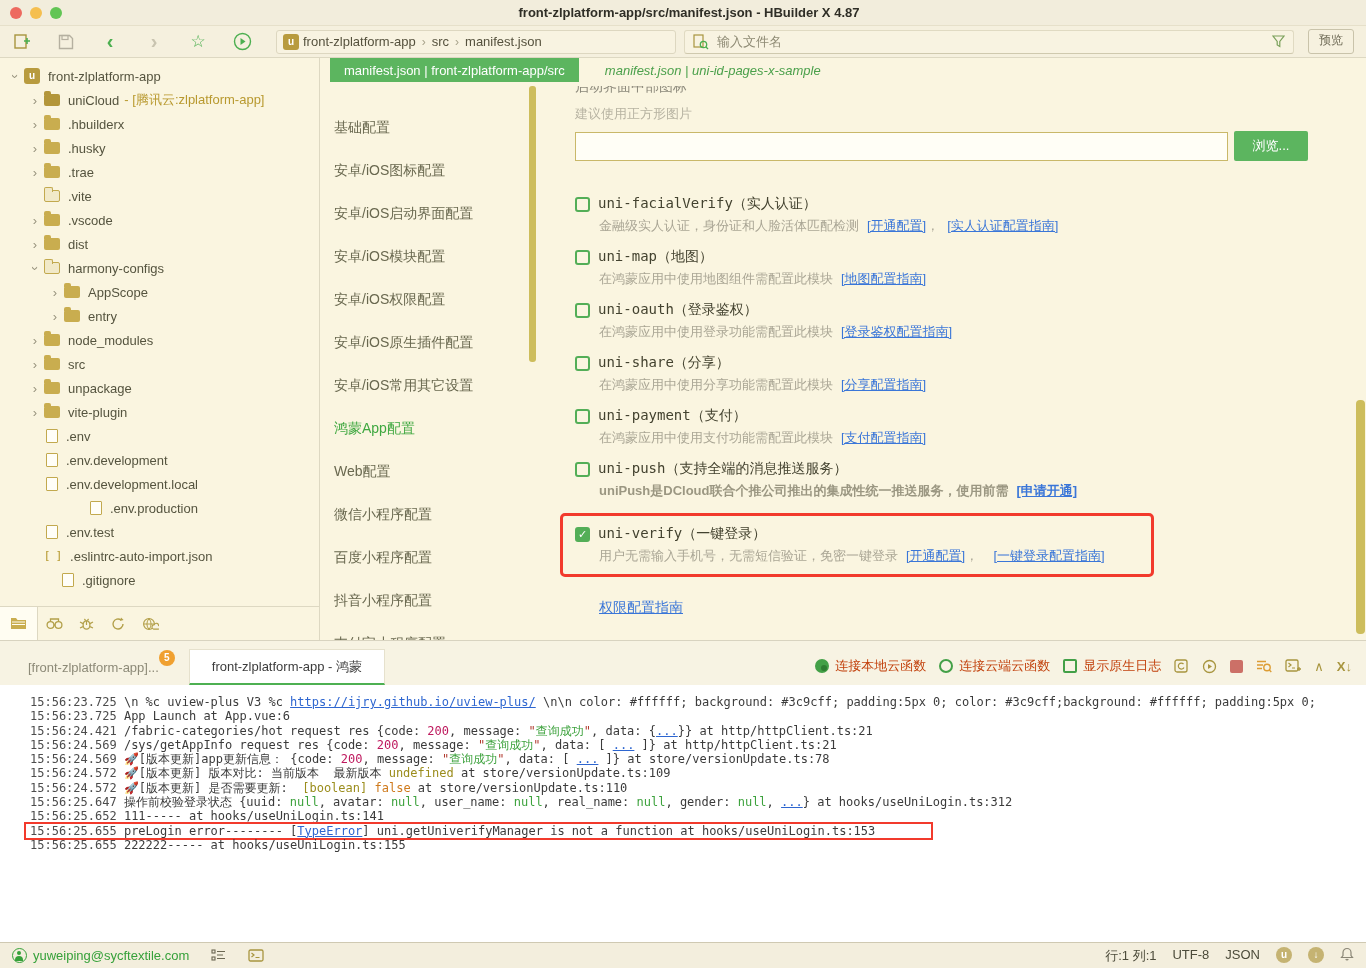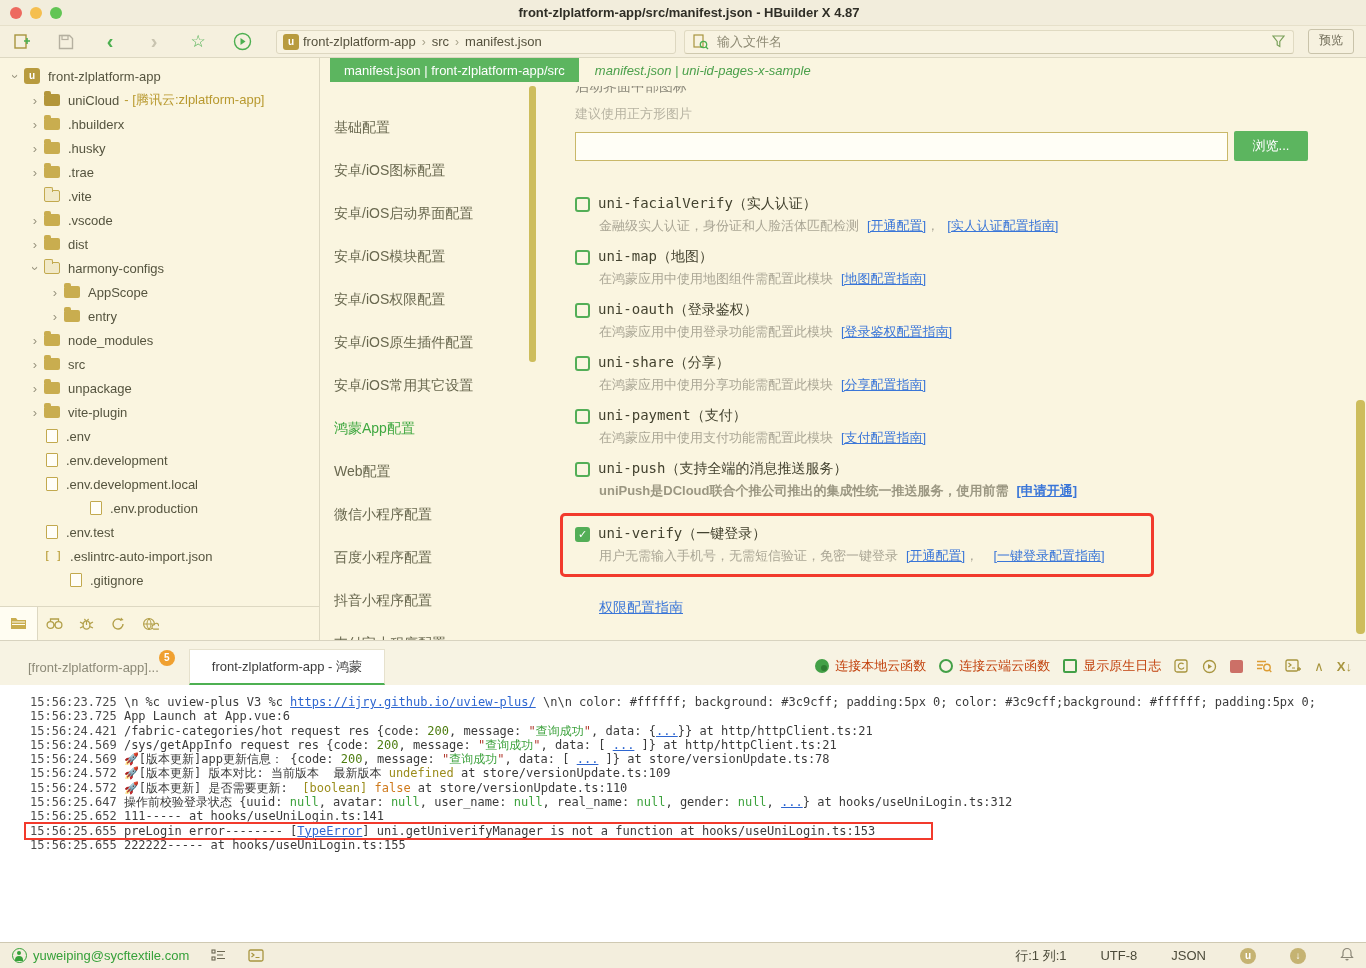--- a/index.html
+++ b/index.html
@@ -45,21 +45,21 @@
   .tlabel { margin-left:2px; }
   .textra { color:#b8992f; margin-left:5px; }
 
   .side-iconbar { height:34px; border-top:1px solid #ddd8c2; display:flex; align-items:center; }
   .side-tab-active { width:38px; height:33px; background:#fffdf2; border-right:1px solid #ddd8c2; display:flex; align-items:center; justify-content:center; margin-top:-1px; }
   .side-ico { width:32px; display:flex; justify-content:center; color:#b3a04a; }
 
   .editor { flex:1; display:flex; flex-direction:column; position:relative; overflow:hidden; }
   .tabstrip { height:34px; display:flex; align-items:flex-end; padding-left:10px; }
   .etab-active { height:24px; background:#5cb55f; color:#fff; font-size:13px; padding:0 14px; display:flex; align-items:center; cursor:pointer; }
-  .etab { height:24px; color:#4ba04b; font-size:13px; font-style:italic; padding:0 16px; display:flex; align-items:center; cursor:pointer; }
+  .etab { height:24px; color:#4ba04b; font-size:13px; font-style:italic; padding:0 26px; display:flex; align-items:center; cursor:pointer; }
   .editor-body { flex:1; display:flex; position:relative; }
 
   .confignav { width:217px; position:relative; padding-top:24px; }
   .nav-item { height:43px; line-height:43px; padding-left:14px; font-size:14px; color:#69684f; cursor:pointer; white-space:nowrap; }
   .nav-item.active { color:#3fa840; }
   .nav-scroll { position:absolute; right:1px; top:4px; width:7px; height:276px; background:#cdbd5c; border-radius:3px; }
 
   .content { flex:1; position:relative; padding:4px 0 0 38px; overflow:hidden; }
   .clipped { height:15px; overflow:hidden; }
   .clipped span { display:block; margin-top:-8px; font-size:14px; color:#8b887a; }
@@ -95,37 +95,37 @@
   .radio.sel { background:#43a047; }
   .radio.sel::after { content:""; position:absolute; left:4px; top:4px; width:6px; height:6px; border-radius:50%; background:#2e7d32; }
   .ckbox { width:14px; height:14px; border:2px solid #43a047; border-radius:2px; margin-right:6px; flex:none; }
   .cicon { color:#a8953f; font-size:13px; cursor:pointer; display:flex; align-items:center; }
   .cicon.stop { width:13px; height:13px; background:#cc7067; border-radius:2px; }
   .cicon.orange { color:#dd9c33; }
 
   .log { flex:1; padding:10px 0 0 30px; font-family:"DejaVu Sans Mono",monospace; font-size:12px; line-height:14.3px; color:#3b3b3b; overflow:hidden; }
   .cline { white-space:pre; }
   .ts { color:#4c4c4c; }
-  .num { color:#4d7c0f; }
+  .num { color:#be185d; }
   .quo { color:#b03a2e; }
   .str { color:#3da23d; }
   .lnk { color:#2e66d0; text-decoration:underline; cursor:pointer; }
   .kw { color:#9b8d1d; }
   .warn { color:#cf7a1d; }
   .nul { color:#3da23d; }
   .hlbox { display:inline-block; border:2px solid #f23a2c; margin:-2px 0 -2px -6px; padding:0 56px 0 4px; }
 
   
   .statusbar { height:26px; background:#f3eedd; border-top:1px solid #cfc9b2; display:flex; align-items:center; padding:0 12px; font-size:13px; }
   .acct { display:flex; align-items:center; color:#36a13a; }
   .acct-ico { width:15px; height:15px; border:1.5px solid #36a13a; border-radius:50%; margin-right:6px; position:relative; }
   .acct-ico::before { content:""; position:absolute; left:4px; top:2px; width:4px; height:4px; border-radius:50%; background:#36a13a; }
   .acct-ico::after { content:""; position:absolute; left:2px; top:7px; width:8px; height:5px; border-radius:4px 4px 0 0; background:#36a13a; }
   .sb-ico { margin-left:22px; color:#8a8554; display:flex; align-items:center; }
-  .sb-right { margin-left:auto; display:flex; align-items:center; gap:34px; color:#4c4b3a; }
+  .sb-right { margin-left:auto; display:flex; align-items:flex-start; gap:16px; color:#4c4b3a; }
   .circ { width:16px; height:16px; border-radius:50%; background:#c5b372; color:#fff; font-size:10px; font-weight:bold; text-align:center; line-height:16px; }
   .bell { color:#8a8676; font-size:13px; }
 </style>
 </head>
 <body>
 
 <div class="titlebar">
   <div class="lights">
     <span class="light red"></span>
     <span class="light yellow"></span>
@@ -282,21 +282,21 @@
         <div class="tree-row" style="padding-left: 28px;">
           <span class="chev"></span>
           <span class="ticon file"></span>
           <span class="tlabel">.env.test</span>
         </div>
         <div class="tree-row" style="padding-left: 28px;">
           <span class="chev"></span>
           <span class="ticon json">[ ]</span>
           <span class="tlabel">.eslintrc-auto-import.json</span>
         </div>
-        <div class="tree-row" style="padding-left: 32px; margin-left: 20px;">
+        <div class="tree-row" style="padding-left: 44px;">
           <span class="chev"></span>
           <span class="ticon file"></span>
           <span class="tlabel">.gitignore</span>
         </div>
       </div>
     <div class="side-iconbar">
       <span class="side-tab-active">
         <svg width="17" height="14" viewBox="0 0 17 14">
             <path d="M1 2 h5 l1.5 2 H16 v9 H1 z" fill="#c9ad4f"></path>
             <path d="M2 6 h13 M2 8.5 h13" stroke="#fffdf0" stroke-width="1.2"></path>

